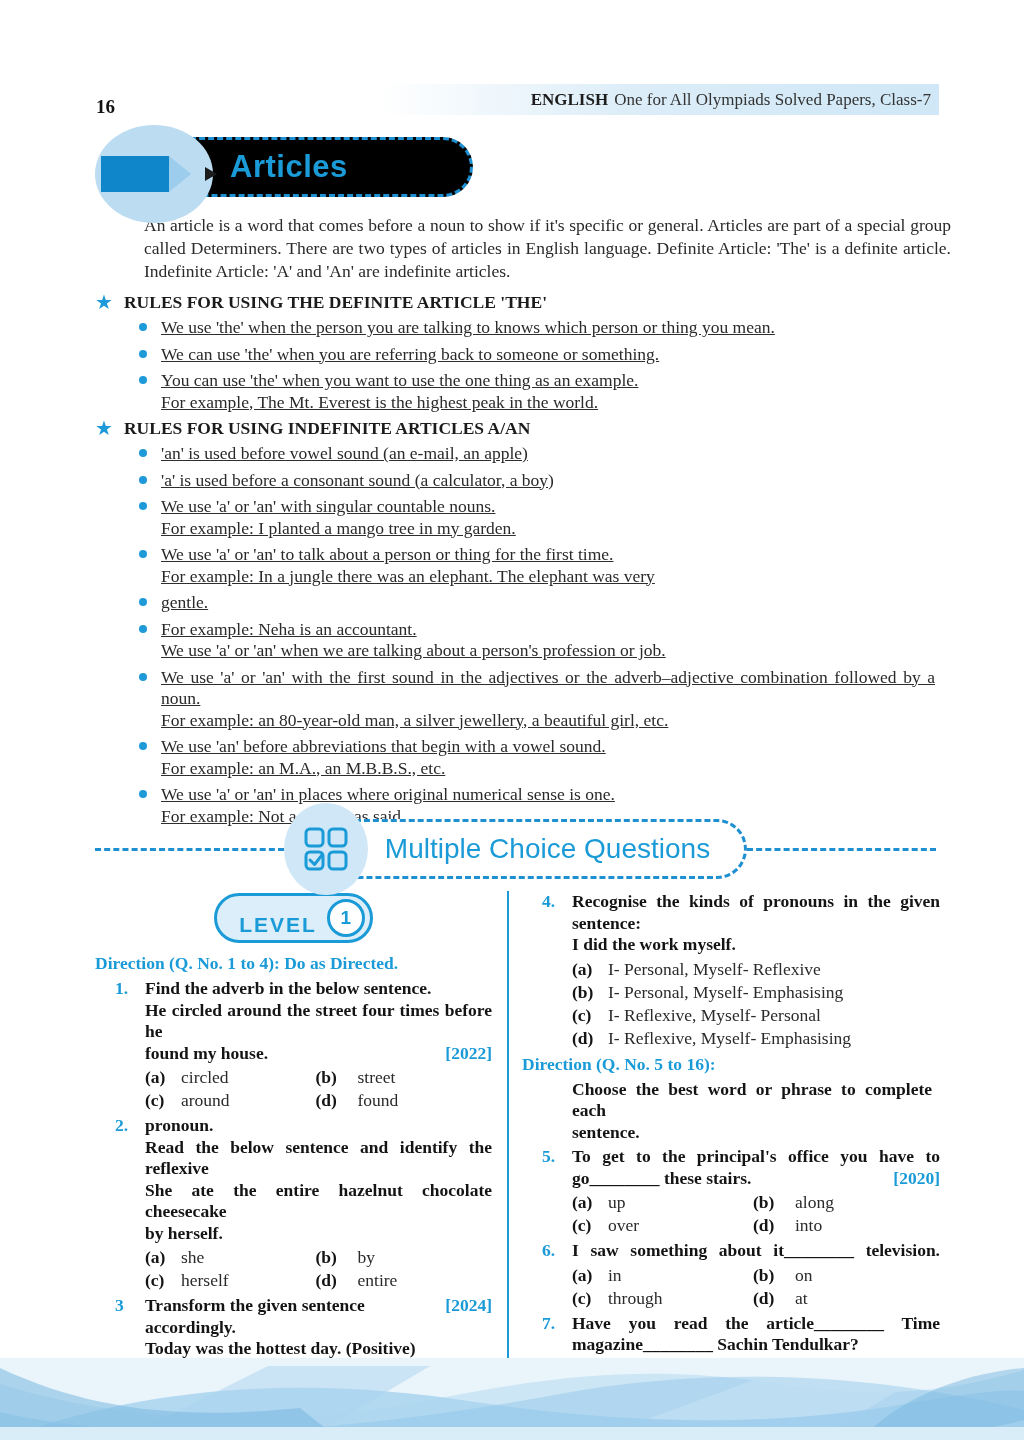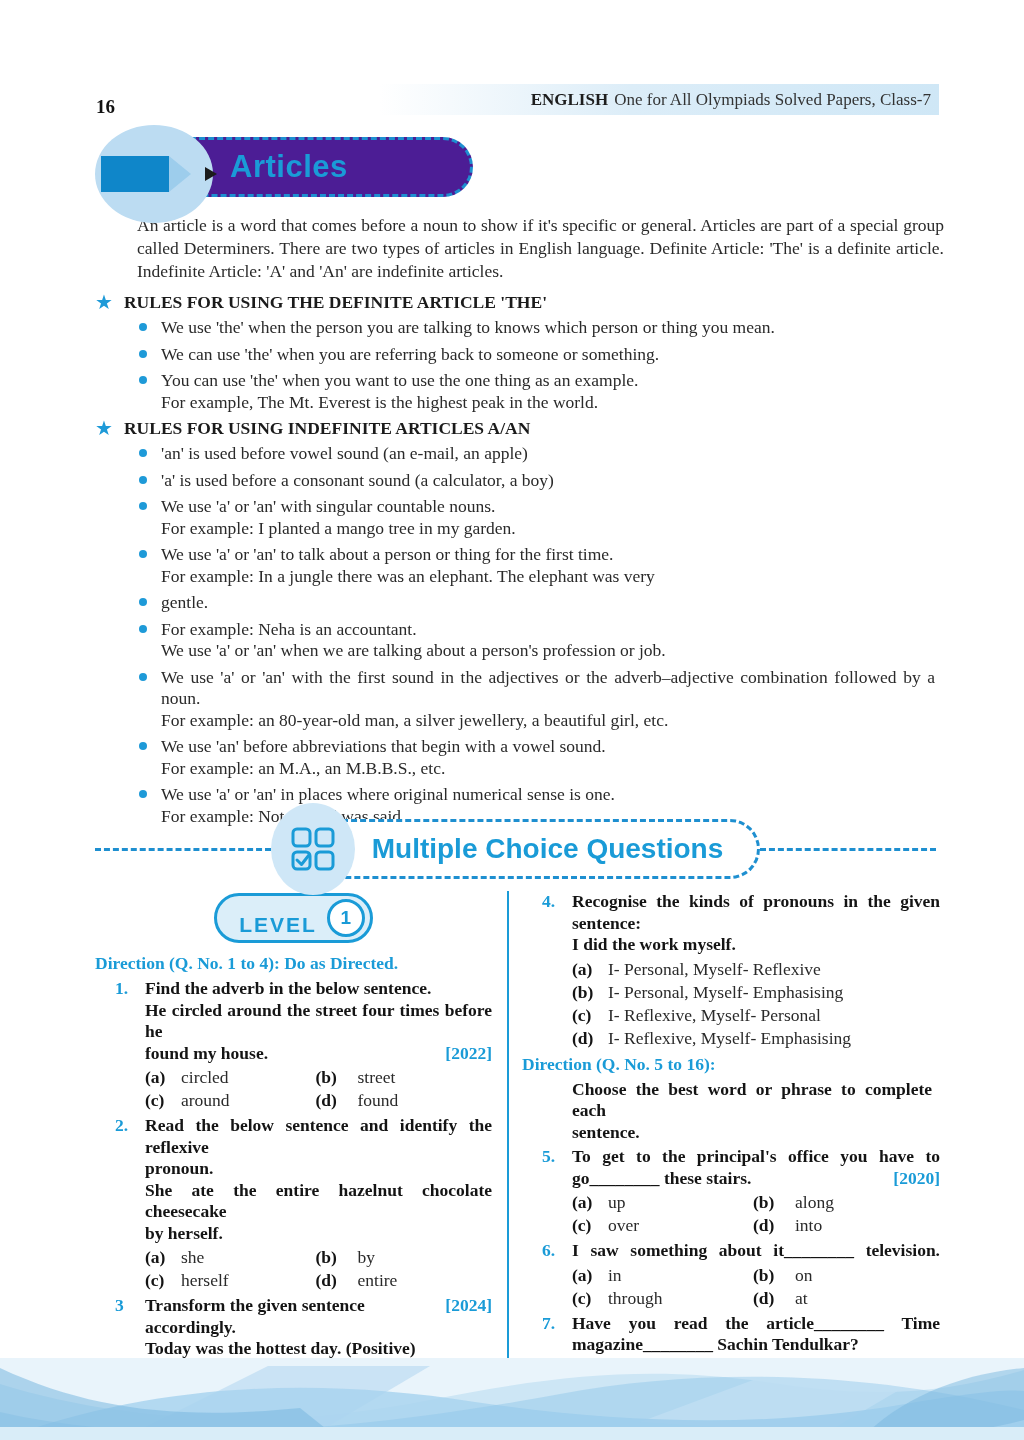--- a/index.html
+++ b/index.html
@@ -18,50 +18,50 @@
   .banner{position:absolute;left:95px;top:127px;width:840px;height:96px;}
   .banner-circle{position:absolute;left:0;top:-2px;width:118px;height:98px;border-radius:50%;
                  background:#bcdcf2;z-index:3;}
   .pencil{position:absolute;left:6px;top:31px;height:36px;display:flex;align-items:center;}
   .pencil-body{width:68px;height:36px;background:#0f86c9;}
   .pencil-tip{width:0;height:0;border-top:18px solid transparent;border-bottom:18px solid transparent;
               border-left:22px solid #9dcdec;}
   .pencil-point{position:absolute;left:104px;top:11px;width:0;height:0;
                 border-top:7px solid transparent;border-bottom:7px solid transparent;
                 border-left:12px solid #1c1c1c;}
-  .banner-box{position:absolute;left:56px;top:10px;width:322px;height:60px;background:#4c1d95;
+  .banner-box{position:absolute;left:56px;top:10px;width:322px;height:60px;background:#000000;
               border:3px dashed #1e8fd0;border-radius:32px;z-index:2;
               display:flex;align-items:center;padding-left:76px;box-sizing:border-box;text-align:right;}
   .banner-title{font-family:"Liberation Sans",sans-serif;font-weight:800;font-size:31px;
                 color:#1a9bd7;letter-spacing:.5px;}
 
   
-  .intro{position:absolute;left:137px;top:214px;width:807px;margin:0;font-size:17.5px;
+  .intro{position:absolute;left:144px;top:214px;width:807px;margin:0;font-size:17.5px;
          line-height:23px;text-align:justify;color:#2a2a2a;}
   .rules{position:absolute;left:95px;top:287px;width:840px;}
   .rule-heading{display:flex;align-items:flex-start;margin:5px 0 4px;}
   .star{color:#1e9ad8;font-size:20px;line-height:21px;margin-right:11px;}
   .rh-text{font-weight:bold;font-size:17.5px;color:#1b1b1b;line-height:21px;}
-  .bullet{display:flex;margin:0 0 5px 44px;}
+  .bullet{display:flex;margin:0 0 5px 44px;text-decoration:underline;}
   .dot{flex:none;width:8px;height:8px;border-radius:50%;background:#1e9ad8;margin:6px 14px 0 0;}
   .btxt{flex:1;}
   .bl{font-size:17.5px;line-height:21.5px;text-align:justify;color:#2a2a2a;}
 
   
   .mcq-banner{position:absolute;left:0;top:810px;width:1024px;height:78px;
               display:flex;align-items:center;}
   .dash-seg{flex:1;border-top:3px dashed #1e8fd0;height:0;}
   .dash-seg.left{margin-left:95px;}
   .dash-seg.right{margin-right:88px;}
   .mcq-center{position:relative;display:flex;align-items:center;}
   .mcq-ellipse{width:84px;height:92px;border-radius:50%;background:#cfe7f7;z-index:2;
                display:flex;align-items:center;justify-content:center;margin-right:-52px;}
   .mcq-box{border:3px dashed #1e8fd0;border-radius:32px;background:#fff;z-index:1;
            padding:11px 34px 11px 66px;}
-  .mcq-title{font-family:"Liberation Sans",sans-serif;font-weight:700;font-size:28px;
+  .mcq-title{font-family:"Liberation Sans",sans-serif;font-weight:400;font-size:28px;
              color:#1a9bd7;white-space:nowrap;}
 
   
   .mcq-body{position:absolute;left:95px;top:891px;width:845px;display:grid;
             grid-template-columns:412px 1fr;}
   .col{min-height:430px;}
   .left-col{padding-right:15px;}
   .right-col{border-left:2.5px solid #1a9bd7;padding-left:13px;}
   .level-wrap{display:flex;justify-content:center;margin:2px 0 9px;}
   .level-pill{display:flex;align-items:flex-end;background:#dbeef9;border:3px solid #1a9bd7;
@@ -266,22 +266,22 @@
             <span class="ov">around</span>
             <span class="ol">(d)</span>
             <span class="ov">found</span>
           </div>
         </div>
       </div>
 
       <div class="q">
         <div class="qnum">2.</div>
         <div class="qbody">
+          <div class="qline">pronoun.</div>
           <div class="qline jst">Read the below sentence and identify the reflexive</div>
-          <div class="qline">pronoun.</div>
           <div class="qline jst">She ate the entire hazelnut chocolate cheesecake</div>
           <div class="qline">by herself.</div>
           <div class="opts2">
             <span class="ol">(a)</span>
             <span class="ov">she</span>
             <span class="ol">(b)</span>
             <span class="ov">by</span>
             <span class="ol">(c)</span>
             <span class="ov">herself</span>
             <span class="ol">(d)</span>

